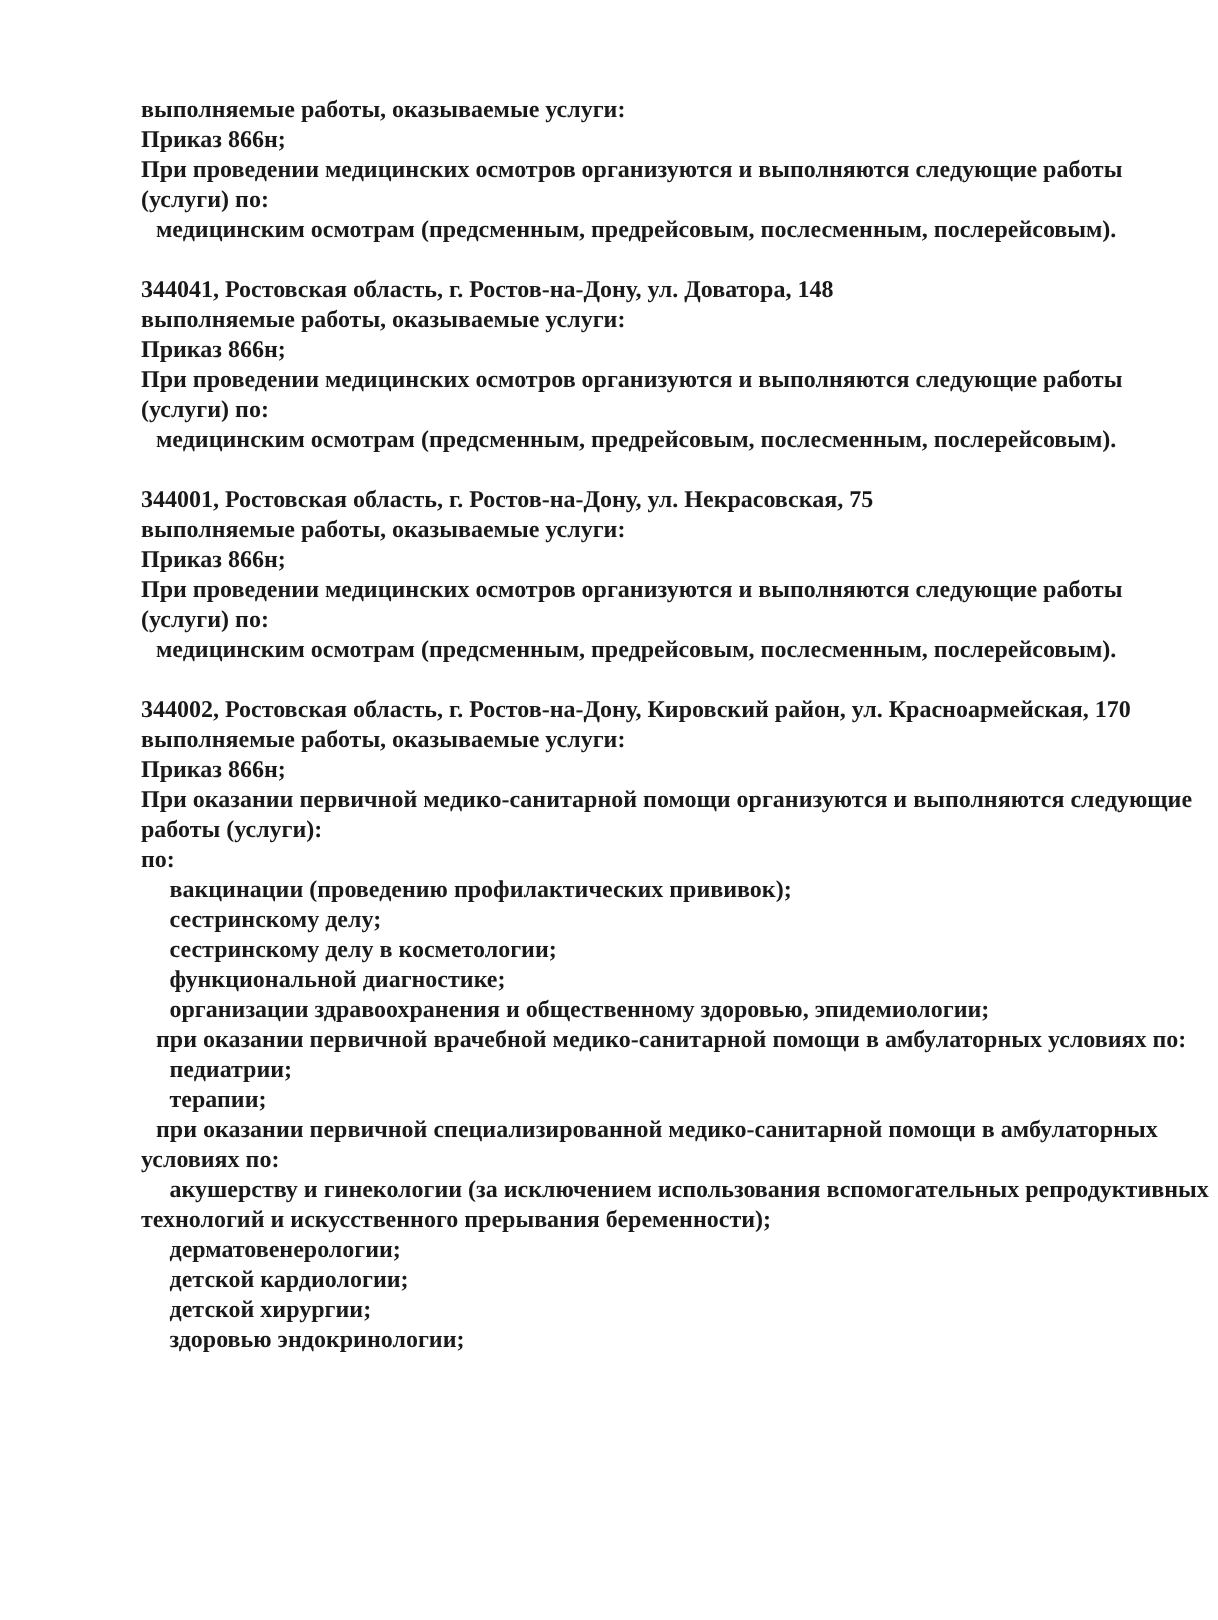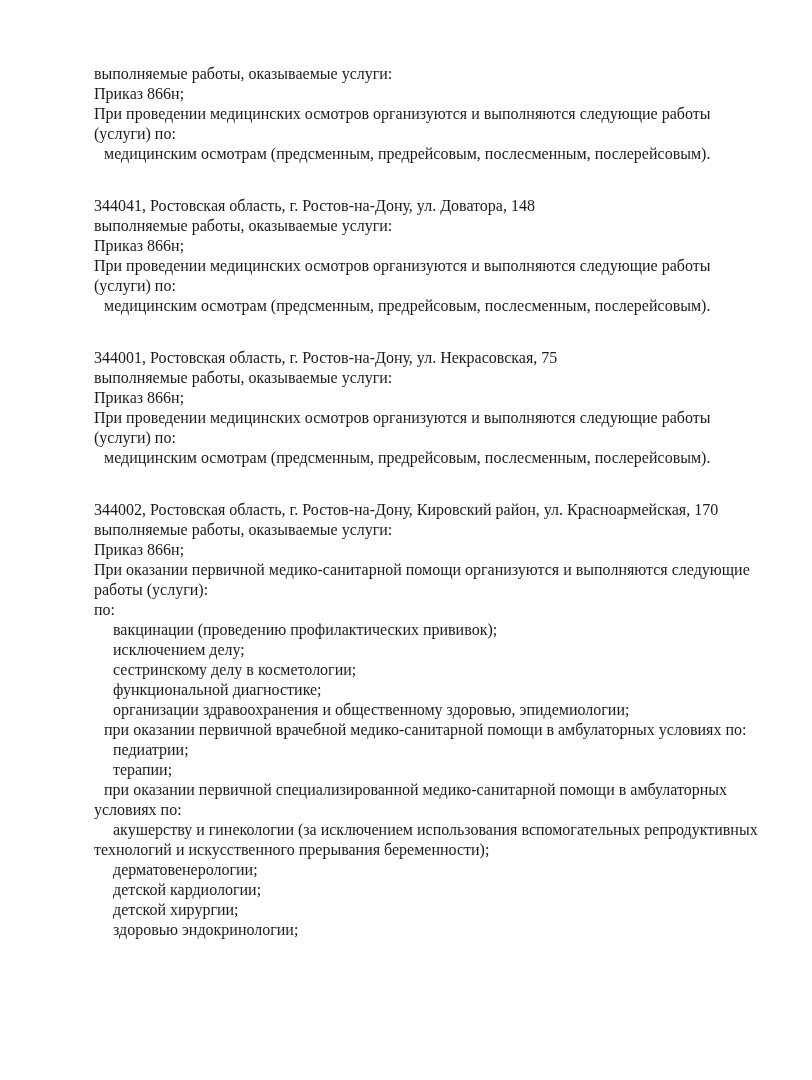--- a/index.html
+++ b/index.html
@@ -6,31 +6,32 @@
     margin: 0;
     padding: 0;
     background: #ffffff;
   }
   .page {
     position: relative;
     width: 812px;
     height: 1072px;
     background: #ffffff;
     overflow: hidden;
+    font-weight: bold;
   }
   .document-body {
     box-sizing: border-box;
     padding: 64px 40px 0 94px;
     font-family: "Liberation Serif", "DejaVu Serif", serif;
     font-size: 16px;
     line-height: 20px;
     color: #1a1a1a;
   }
   .section { margin: 0; }
-  .section + .section { margin-top: 32px; }
+  .section + .section { margin-top: 20px; }
   .line {
     white-space: pre;
     min-height: 20px;
   }
   .indent-0 { padding-left: 0; }
   .indent-1 { padding-left: 10px; }
   .indent-2 { padding-left: 19px; }
 </style>
 </head>
 <body>
@@ -61,21 +62,21 @@
         <div class="line indent-1">медицинским осмотрам (предсменным, предрейсовым, послесменным, послерейсовым).</div>
       </div>
       <div class="section">
         <div class="line indent-0">344002, Ростовская область, г. Ростов-на-Дону, Кировский район, ул. Красноармейская, 170</div>
         <div class="line indent-0">выполняемые работы, оказываемые услуги:</div>
         <div class="line indent-0">Приказ 866н;</div>
         <div class="line indent-0">При оказании первичной медико-санитарной помощи организуются и выполняются следующие</div>
         <div class="line indent-0">работы (услуги):</div>
         <div class="line indent-0">по:</div>
         <div class="line indent-2">вакцинации (проведению профилактических прививок);</div>
-        <div class="line indent-2">исключением делу;</div>
+        <div class="line indent-2">сестринскому делу;</div>
         <div class="line indent-2">сестринскому делу в косметологии;</div>
         <div class="line indent-2">функциональной диагностике;</div>
         <div class="line indent-2">организации здравоохранения и общественному здоровью, эпидемиологии;</div>
         <div class="line indent-1">при оказании первичной врачебной медико-санитарной помощи в амбулаторных условиях по:</div>
         <div class="line indent-2">педиатрии;</div>
         <div class="line indent-2">терапии;</div>
         <div class="line indent-1">при оказании первичной специализированной медико-санитарной помощи в амбулаторных</div>
         <div class="line indent-0">условиях по:</div>
         <div class="line indent-2">акушерству и гинекологии (за исключением использования вспомогательных репродуктивных</div>
         <div class="line indent-0">технологий и искусственного прерывания беременности);</div>

